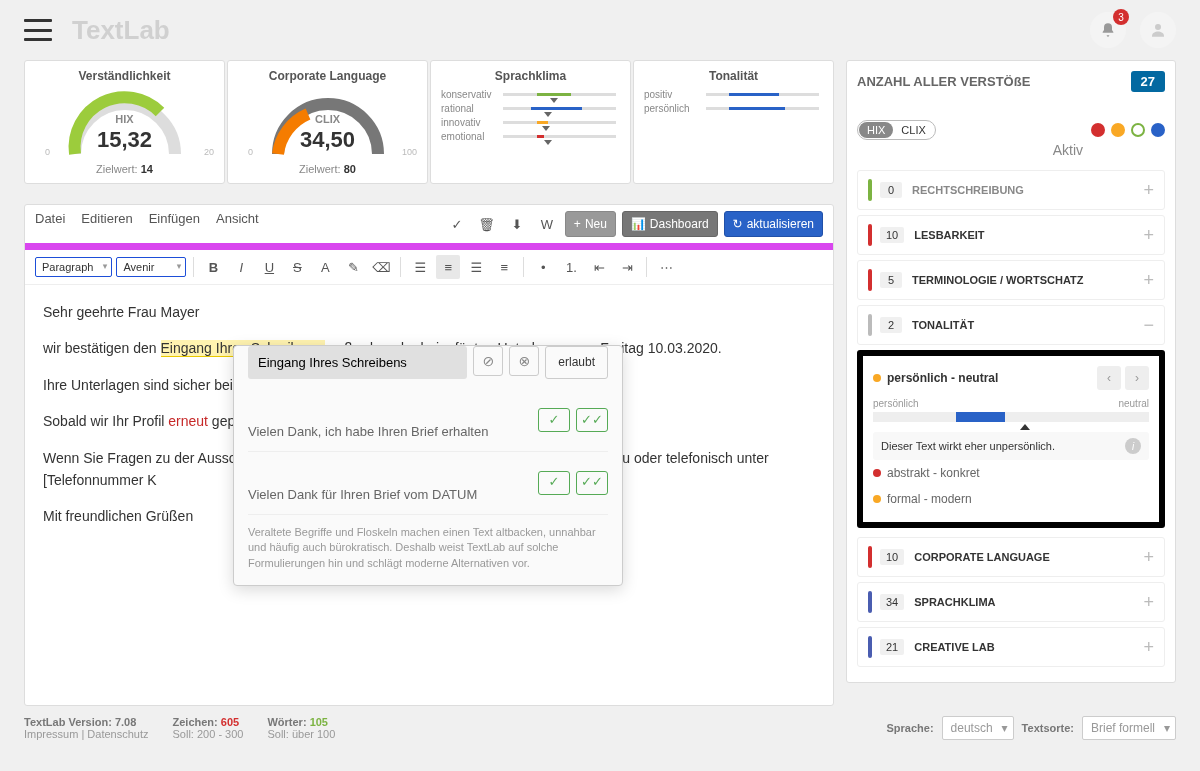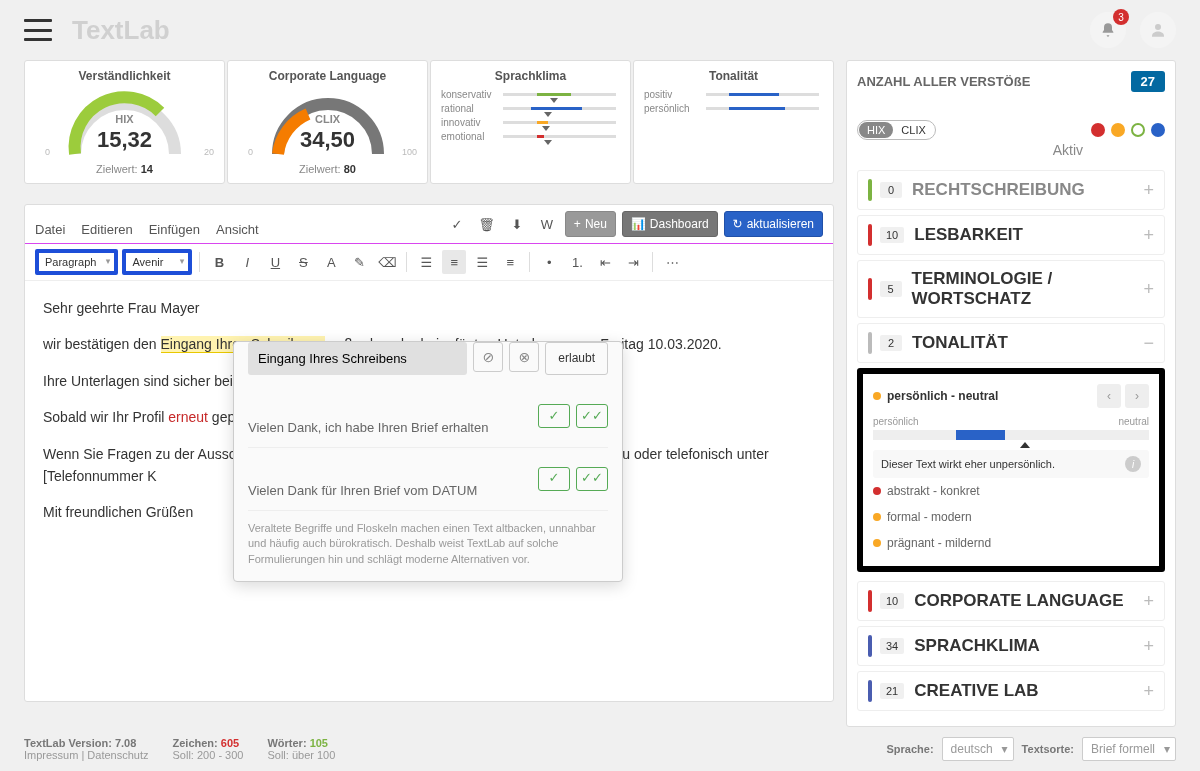--- a/index.html
+++ b/index.html
@@ -34,29 +34,29 @@
 .target b { color: #333; }
 .sliders { text-align: left; }
 .slider-row { display: flex; align-items: center; font-size: 10px; color: #888; margin: 3px 0; }
 .slider-row span:first-child { width: 58px; }
 .slider-track { flex: 1; height: 3px; background: #ddd; position: relative; margin: 0 4px; }
 .slider-fill { position: absolute; height: 3px; }
 .slider-mark { position: absolute; width: 0; height: 0; border-left: 4px solid transparent; border-right: 4px solid transparent; border-top: 5px solid #666; top: 5px; transform: translateX(-4px); }
 
 
 .editor-box { background: white; border: 1px solid #ddd; border-radius: 3px; }
-.toolbar1 { display: flex; align-items: flex-end; padding: 6px 10px; border-bottom: 1px solid #d946ef; gap: 16px; }
+.toolbar1 { display: flex; align-items: flex-start; padding: 6px 10px; border-bottom: 7px solid #d946ef; gap: 16px; }
 .toolbar1 .menu { font-size: 13px; color: #555; cursor: pointer; font-weight: 500; }
 .toolbar1 .actions { margin-left: auto; display: flex; gap: 6px; align-items: center; }
 .tb-btn { padding: 5px 8px; border: 1px solid #ccc; border-radius: 3px; background: #f8f8f8; cursor: pointer; font-size: 12px; display: flex; align-items: center; gap: 4px; color: #777; }
 .tb-btn.neu { background: #999; color: white; border-color: #888; }
 .tb-btn.dash { background: #777; color: white; border-color: #666; }
 .tb-btn.akt { background: #2962c7; color: white; border-color: #2050a8; }
 .toolbar2 { display: flex; align-items: center; padding: 5px 10px; border-bottom: 1px solid #eee; gap: 4px; }
-.sel { border: 4px solid #1d4ed8; padding: 3px 18px 3px 6px; font-size: 11px; border-radius: 2px; background: white; position: relative; min-width: 70px; cursor: pointer; }
+.sel { border: 1px solid #1d4ed8; padding: 3px 18px 3px 6px; font-size: 11px; border-radius: 2px; background: white; position: relative; min-width: 70px; cursor: pointer; }
 .sel::after { content: "▾"; position: absolute; right: 4px; color: #999; font-size: 9px; }
 .fmt { width: 24px; height: 24px; display: flex; align-items: center; justify-content: center; cursor: pointer; border-radius: 2px; font-size: 13px; color: #555; }
 .fmt.active { background: #e8e8e8; }
 .sep { width: 1px; height: 20px; background: #ddd; margin: 0 3px; }
 
 
 .editor { padding: 16px 18px; min-height: 420px; font-size: 14px; line-height: 1.6; color: #333; position: relative; }
 .editor p { margin-bottom: 14px; }
 .hl-yellow { background: #fff3b0; border-bottom: 1px solid #e8c800; }
 .hl-red { color: #c62828; }
@@ -84,21 +84,21 @@
 .pill-row { display: flex; align-items: center; gap: 8px; margin-bottom: 12px; }
 .pill { border: 1px solid #bbb; border-radius: 12px; padding: 1px; display: flex; font-size: 11px; }
 .pill span { padding: 2px 8px; border-radius: 10px; }
 .pill .on { background: #888; color: white; }
 .aktiv { margin-left: auto; font-size: 14px; color: #888; margin-top: 40px; }
 .dots { display: flex; gap: 6px; }
 .dot { width: 14px; height: 14px; border-radius: 50%; border: 2px solid; cursor: pointer; }
 .cat { border: 1px solid #eee; border-radius: 3px; margin-bottom: 5px; display: flex; align-items: center; padding: 8px 10px; cursor: pointer; }
 .cat-bar { width: 4px; height: 22px; border-radius: 2px; margin-right: 8px; }
 .cat-num { background: #f0f0f0; padding: 2px 6px; border-radius: 2px; font-size: 11px; margin-right: 10px; min-width: 22px; text-align: center; }
-.cat-name { font-size: 17px; font-weight: bold; color: #888; }
+.cat-name { font-size: 11px; font-weight: bold; color: #888; }
 .cat-name.active { color: #333; }
 .cat-exp { margin-left: auto; font-size: 18px; color: #bbb; }
 .sub { border: 6px solid #000000; border-radius: 3px; padding: 10px; margin-bottom: 9px; font-size: 12px; }
 .sub-head { display: flex; align-items: center; gap: 6px; margin-bottom: 8px; }
 .sub-dot { width: 8px; height: 8px; border-radius: 50%; }
 .sub-nav { margin-left: auto; display: flex; gap: 4px; }
 .sub-nav span { width: 24px; height: 24px; background: #eee; border-radius: 3px; display: flex; align-items: center; justify-content: center; cursor: pointer; color: #999; }
 .scale-row { display: flex; justify-content: space-between; font-size: 10px; color: #999; margin-bottom: 3px; }
 .scale { height: 10px; background: #eee; position: relative; margin-bottom: 10px; }
 .scale-fill { position: absolute; height: 10px; background: #2962c7; }
@@ -366,21 +366,20 @@
       <div class="scale">
               <div class="scale-fill" style="left:30%;width:18%"></div>
               <div class="scale-tri" style="left:55%"></div>
             </div>
       <div class="sub-msg">
               <span>Dieser Text wirkt eher unpersönlich.</span>
               <span class="i-icon">i</span>
             </div>
       <div class="sub-item"><span class="sub-dot" style="background:#d32f2f"></span>abstrakt - konkret</div>
             <div class="sub-item"><span class="sub-dot" style="background:#f9a825"></span>formal - modern</div>
-            <div class="sub-item"><span class="sub-dot" style="background:#f9a825"></span>prägnant - mildernd</div>
     </div>
           <div class="cat">
             <div class="cat-bar" style="background:#d32f2f"></div>
     <span class="cat-num">10</span>
     <span class="cat-name active">CORPORATE LANGUAGE</span>
     <span class="cat-exp">+</span>
           </div>
           <div class="cat">
             <div class="cat-bar" style="background:#4a5db0"></div>
     <span class="cat-num">34</span>

